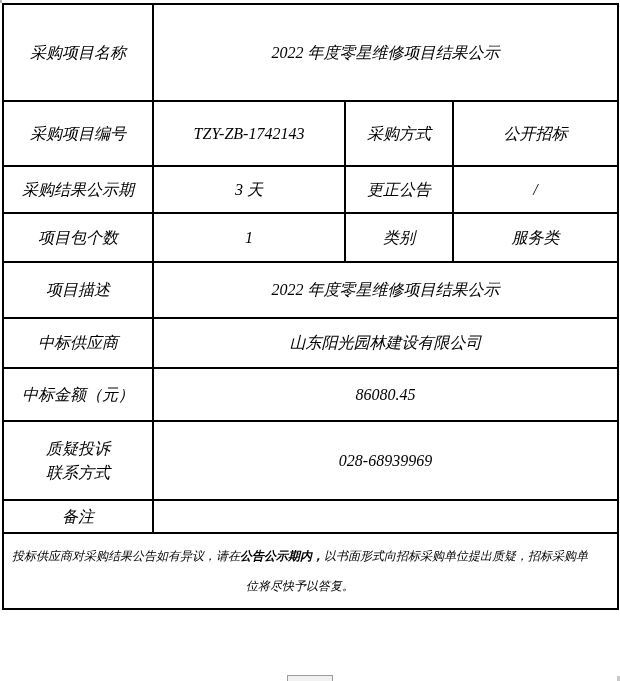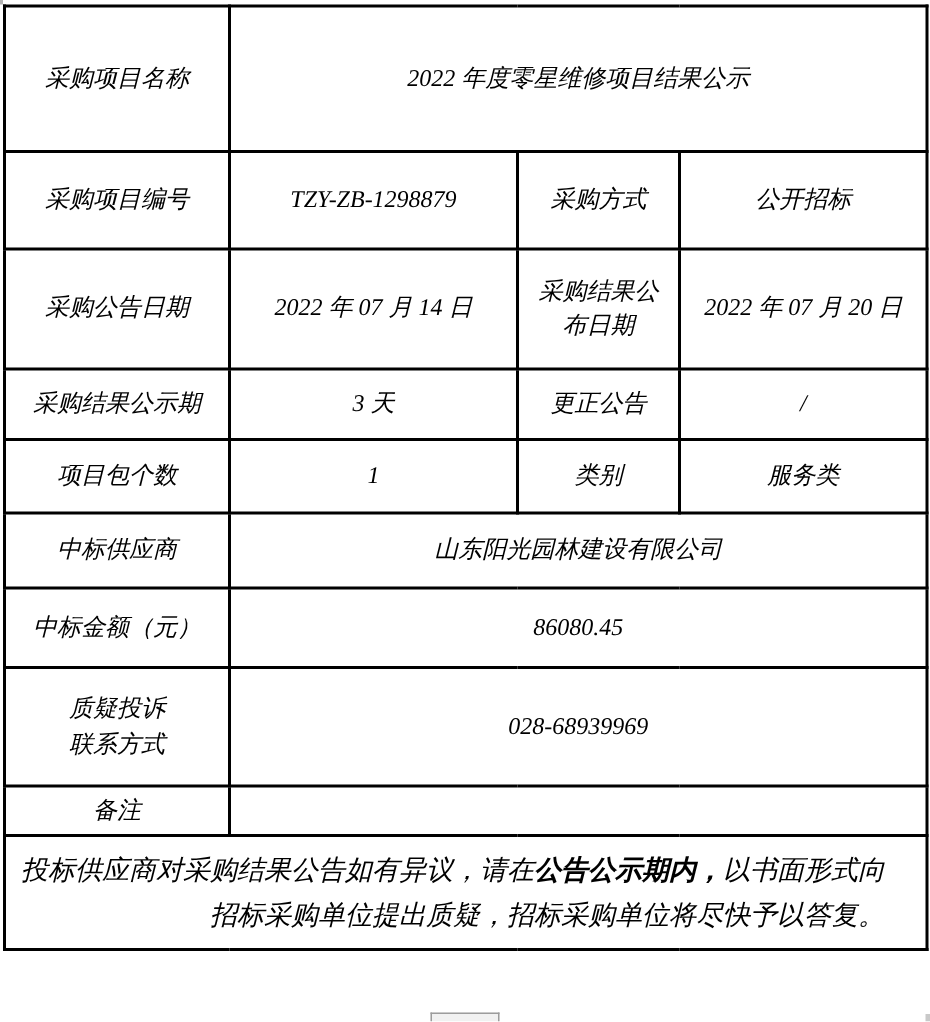--- a/index.html
+++ b/index.html
@@ -43,23 +43,22 @@
   tr.r10 { height: 33px; }
   tr.rfooter { height: 76px; }
 
   td.footer-cell {
     text-align: left;
     vertical-align: top;
     padding: 2px 6px 0 7px;
   }
   .footer-text {
     width: 580px;
-    font-size: 18px;
+    font-size: 12px;
     line-height: 30px;
-    text-align: right;
   }
   .footer-text .bold-seg { font-weight: bold; }
 
   
   .artifact-topleft {
     position: absolute; left: 0; top: 0;
     width: 2px; height: 3px; background: #b3b3b3;
   }
   .artifact-handle {
     position: absolute; left: 287px; top: 675px;
@@ -84,42 +83,39 @@
       <col style="width:108px">
       <col style="width:165px">
     </colgroup>
     <tbody>
       <tr class="r1">
         <td class="lbl">采购项目名称</td>
         <td class="val-left" colspan="3">2022 年度零星维修项目结果公示</td>
       </tr>
       <tr class="r2">
         <td class="lbl">采购项目编号</td>
-        <td>TZY-ZB-1298879</td>
+        <td>TZY-ZB-1742143</td>
         <td class="lbl">采购方式</td>
         <td>公开招标</td>
-      </tr>
-      <tr class="r3">
-        <td class="lbl">采购公告日期</td>
-        <td>2022 年 07 月 14 日</td>
-        <td class="lbl">采购结果公
-布日期</td>
-        <td>2022 年 07 月 20 日</td>
       </tr>
       <tr class="r4">
         <td class="lbl">采购结果公示期</td>
         <td>3 天</td>
         <td class="lbl">更正公告</td>
         <td>/</td>
       </tr>
       <tr class="r5">
         <td class="lbl">项目包个数</td>
         <td>1</td>
         <td class="lbl">类别</td>
         <td>服务类</td>
+      </tr>
+      <tr class="r6">
+        <td class="lbl">项目描述</td>
+        <td class="val-left" colspan="3">2022 年度零星维修项目结果公示</td>
       </tr>
       <tr class="r7">
         <td class="lbl">中标供应商</td>
         <td colspan="3">山东阳光园林建设有限公司</td>
       </tr>
       <tr class="r8">
         <td class="lbl">中标金额（元）</td>
         <td colspan="3">86080.45</td>
       </tr>
       <tr class="r9">

